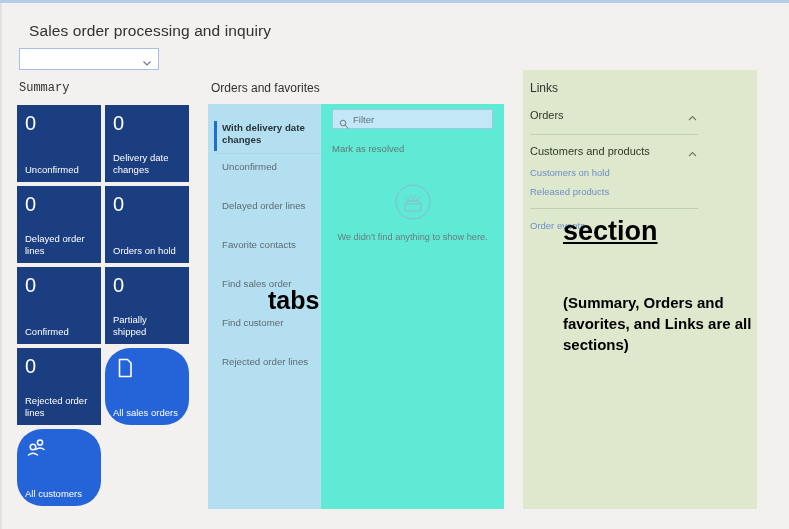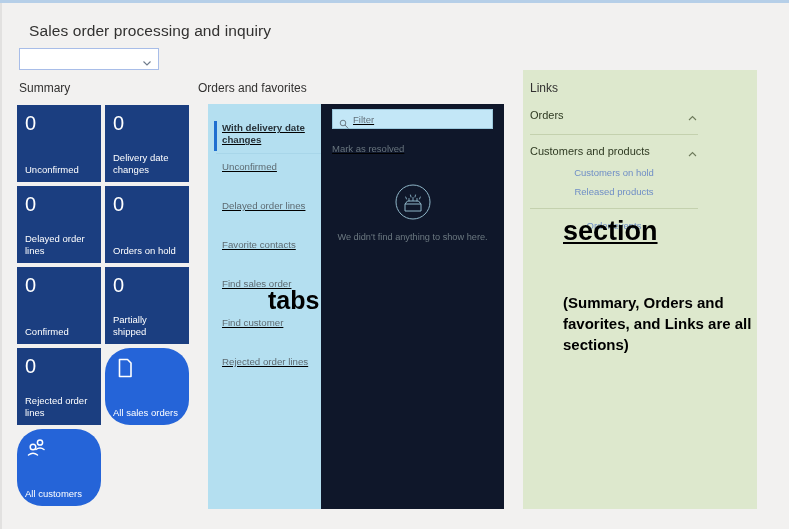--- a/index.html
+++ b/index.html
@@ -70,21 +70,21 @@
 
   
   .section-header {
     position: absolute;
     font-size: 12px;
     color: #323130;
     white-space: nowrap;
   }
 
   
-  #summary-header { left: 19px; top: 81px; }
+  #summary-header { left: 19px; top: 81px; font-family: Liberation Mono, monospace; }
 
   #summary-tiles {
     position: absolute;
     left: 17px;
     top: 105px;
     width: 172px;
     display: flex;
     flex-wrap: wrap;
     gap: 4px;
   }
@@ -111,31 +111,30 @@
     height: 24px;
     display: block;
   }
   .tile-label {
     font-size: 9.5px;
     line-height: 11.5px;
     color: #ffffff;
   }
 
   
-  #orders-header { left: 198px; top: 81px; }
+  #orders-header { left: 211px; top: 81px; }
 
   #orders-panel {
     position: absolute;
     left: 208px;
     top: 104px;
     width: 296px;
     height: 405px;
-    background: #0f172a;
-    display: flex;
-    text-decoration: underline;
+    background: #5eead4;
+    display: flex;
   }
   #orders-tabs {
     width: 113px;
     background: #b4dff0;
     padding-top: 11px;
     position: relative;
   }
   .tab {
     position: relative;
     padding: 7px 10px 7px 14px;
@@ -218,21 +217,21 @@
     left: 530px;
     top: 81px;
   }
   #links-groups {
     position: absolute;
     left: 530px;
     top: 106px;
     width: 168px;
   }
   .link-group { position: relative; }
-  .link-group + .link-group { border-top: 1px solid #c4d1ae; margin-top: 7px; padding-top: 7px; text-align: center; }
+  .link-group + .link-group { border-top: 1px solid #c4d1ae; margin-top: 7px; padding-top: 7px; }
   .link-group-head {
     display: flex;
     align-items: center;
     justify-content: space-between;
     padding: 3px 0 6px 0;
   }
   .link-group-title {
     font-size: 11px;
     color: #2f3a22;
   }

